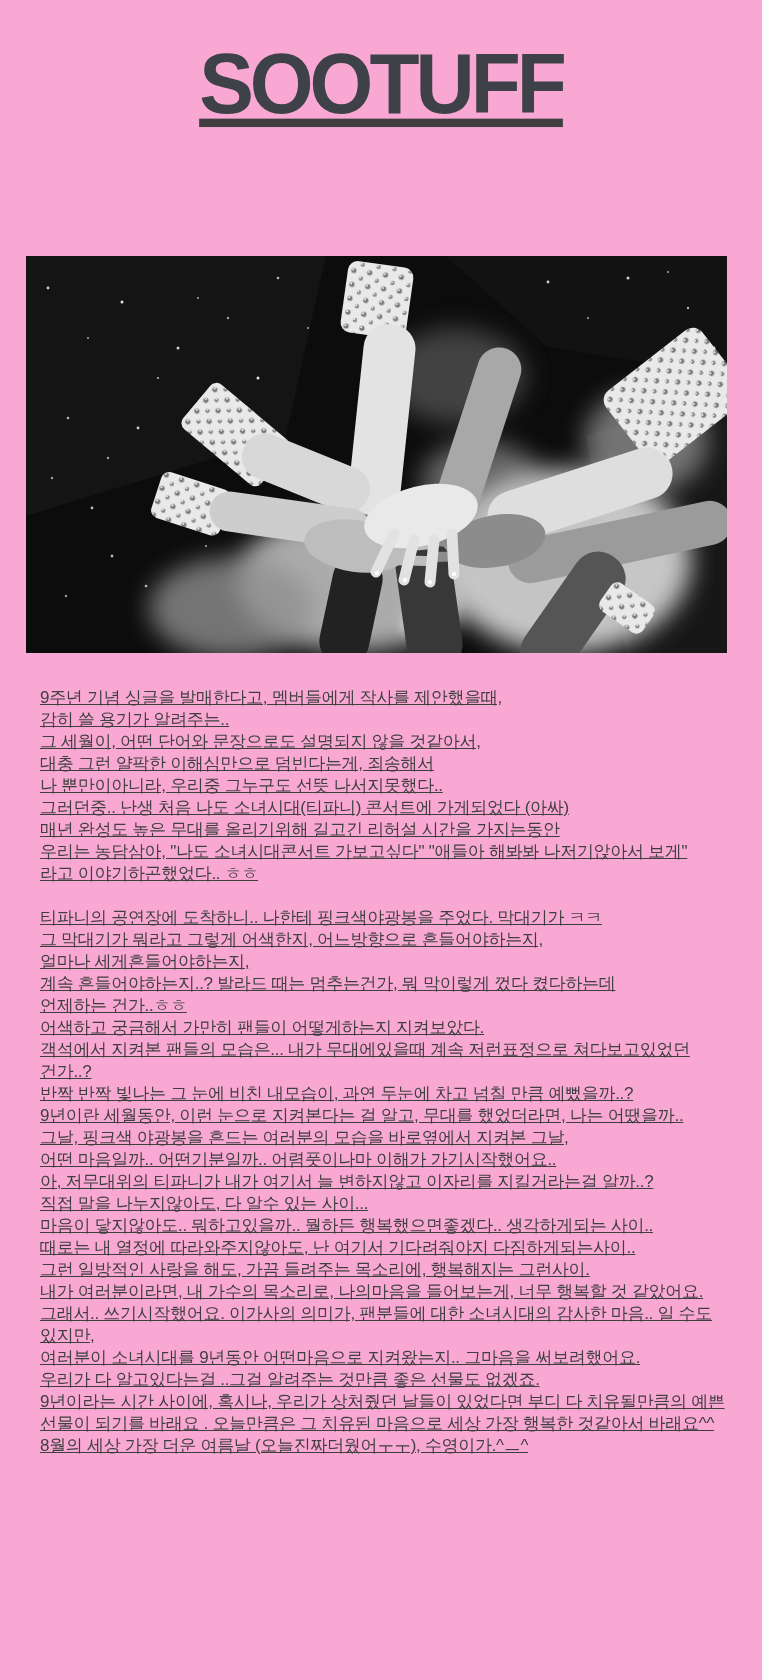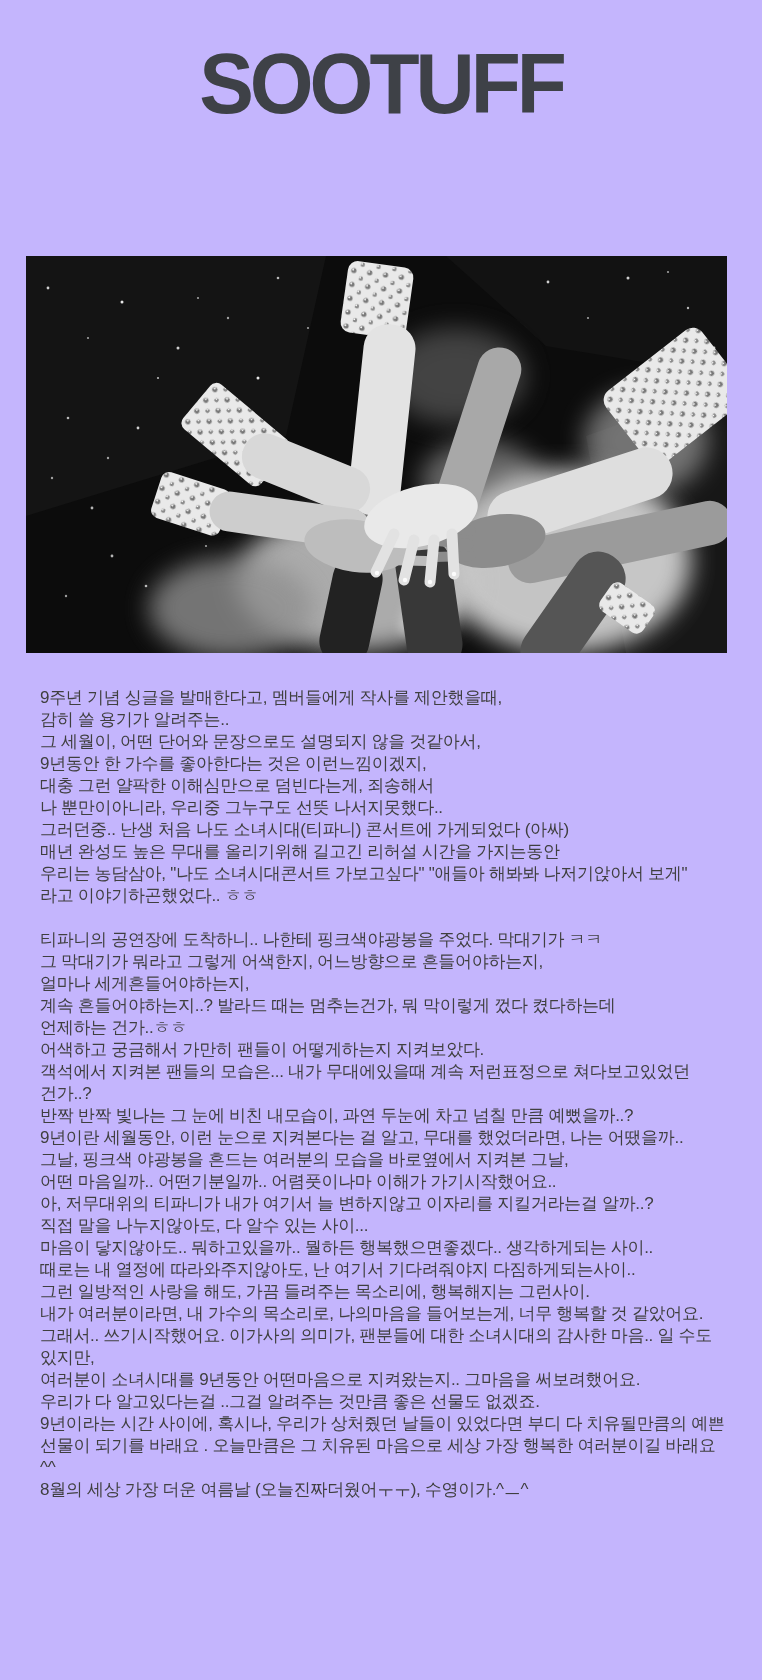--- a/index.html
+++ b/index.html
@@ -9,22 +9,23 @@
   }
   body {
     width: 762px;
     min-height: 1680px;
     font-family: "Liberation Sans", "DejaVu Sans", sans-serif;
     color: #3f3f3f;
   }
   .page {
     width: 762px;
     min-height: 1680px;
-    background: #c4b5fd;
+    background: #f9a8d4;
     overflow: hidden;
+    text-decoration: underline;
   }
   .header {
     text-align: center;
     margin-top: 40px;
     height: 88px;
   }
   .title {
     margin: 0;
     font-size: 82px;
     line-height: 88px;
@@ -183,21 +184,20 @@
           <circle cx="428" cy="318" r="2.2"></circle>
       </g>
     </svg>
   </figure>
 
   <main class="letter">
       <div class="paragraph">
         <div class="line">9주년 기념 싱글을 발매한다고, 멤버들에게 작사를 제안했을때,</div>
         <div class="line">감히 쓸 용기가 알려주는..</div>
         <div class="line">그 세월이, 어떤 단어와 문장으로도 설명되지 않을 것같아서,</div>
-        <div class="line">9년동안 한 가수를 좋아한다는 것은 이런느낌이겠지,</div>
         <div class="line">대충 그런 얄팍한 이해심만으로 덤빈다는게, 죄송해서</div>
         <div class="line">나 뿐만이아니라, 우리중 그누구도 선뜻 나서지못했다..</div>
         <div class="line">그러던중.. 난생 처음 나도 소녀시대(티파니) 콘서트에 가게되었다 (아싸)</div>
         <div class="line">매년 완성도 높은 무대를 올리기위해 길고긴 리허설 시간을 가지는동안</div>
         <div class="line">우리는 농담삼아, "나도 소녀시대콘서트 가보고싶다" "애들아 해봐봐 나저기앉아서 보게"</div>
         <div class="line">라고 이야기하곤했었다.. ㅎㅎ</div>
       </div>
       <div class="paragraph">
         <div class="line">티파니의 공연장에 도착하니.. 나한테 핑크색야광봉을 주었다. 막대기가 ㅋㅋ</div>
         <div class="line">그 막대기가 뭐라고 그렇게 어색한지, 어느방향으로 흔들어야하는지,</div>
@@ -212,18 +212,18 @@
         <div class="line">어떤 마음일까.. 어떤기분일까.. 어렴풋이나마 이해가 가기시작했어요..</div>
         <div class="line">아, 저무대위의 티파니가 내가 여기서 늘 변하지않고 이자리를 지킬거라는걸 알까..?</div>
         <div class="line">직접 말을 나누지않아도, 다 알수 있는 사이...</div>
         <div class="line">마음이 닿지않아도.. 뭐하고있을까.. 뭘하든 행복했으면좋겠다.. 생각하게되는 사이..</div>
         <div class="line">때로는 내 열정에 따라와주지않아도, 난 여기서 기다려줘야지 다짐하게되는사이..</div>
         <div class="line">그런 일방적인 사랑을 해도, 가끔 들려주는 목소리에, 행복해지는 그런사이.</div>
         <div class="line">내가 여러분이라면, 내 가수의 목소리로, 나의마음을 들어보는게, 너무 행복할 것 같았어요.</div>
         <div class="line">그래서.. 쓰기시작했어요. 이가사의 의미가, 팬분들에 대한 소녀시대의 감사한 마음.. 일 수도 있지만,</div>
         <div class="line">여러분이 소녀시대를 9년동안 어떤마음으로 지켜왔는지.. 그마음을 써보려했어요.</div>
         <div class="line">우리가 다 알고있다는걸 ..그걸 알려주는 것만큼 좋은 선물도 없겠죠.</div>
-        <div class="line">9년이라는 시간 사이에, 혹시나, 우리가 상처줬던 날들이 있었다면 부디 다 치유될만큼의 예쁜 선물이 되기를 바래요 . 오늘만큼은 그 치유된 마음으로 세상 가장 행복한 여러분이길 바래요^^</div>
+        <div class="line">9년이라는 시간 사이에, 혹시나, 우리가 상처줬던 날들이 있었다면 부디 다 치유될만큼의 예쁜 선물이 되기를 바래요 . 오늘만큼은 그 치유된 마음으로 세상 가장 행복한 것같아서 바래요^^</div>
         <div class="line">8월의 세상 가장 더운 여름날 (오늘진짜더웠어ㅜㅜ), 수영이가.^ㅡ^</div>
       </div>
     </main>
 
 </div>
 
 </body></html>

